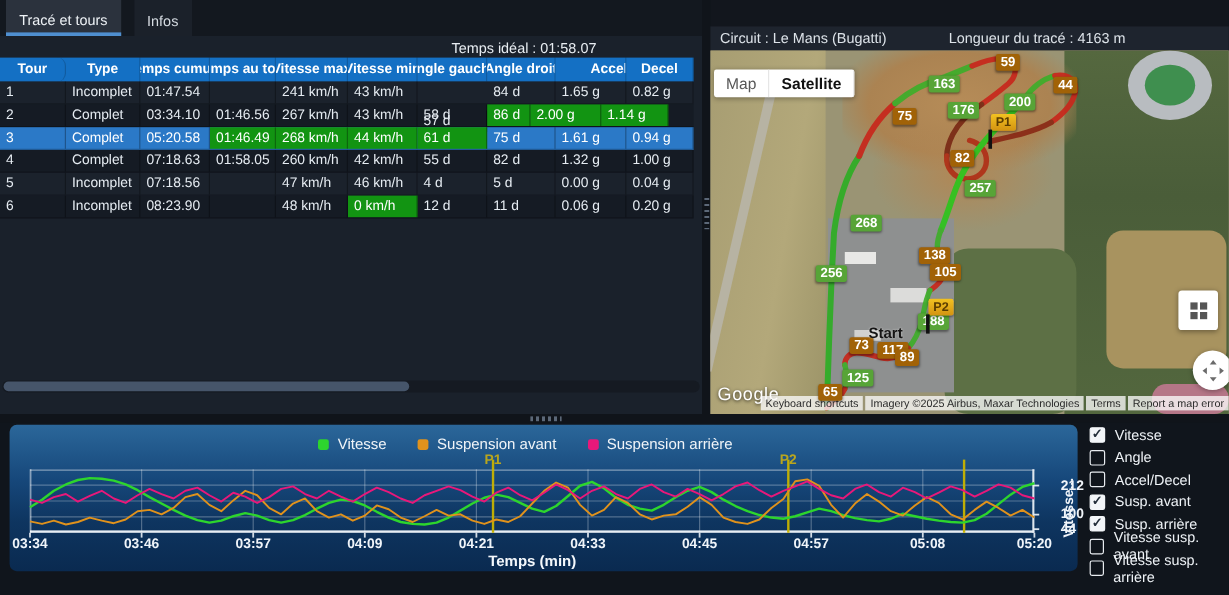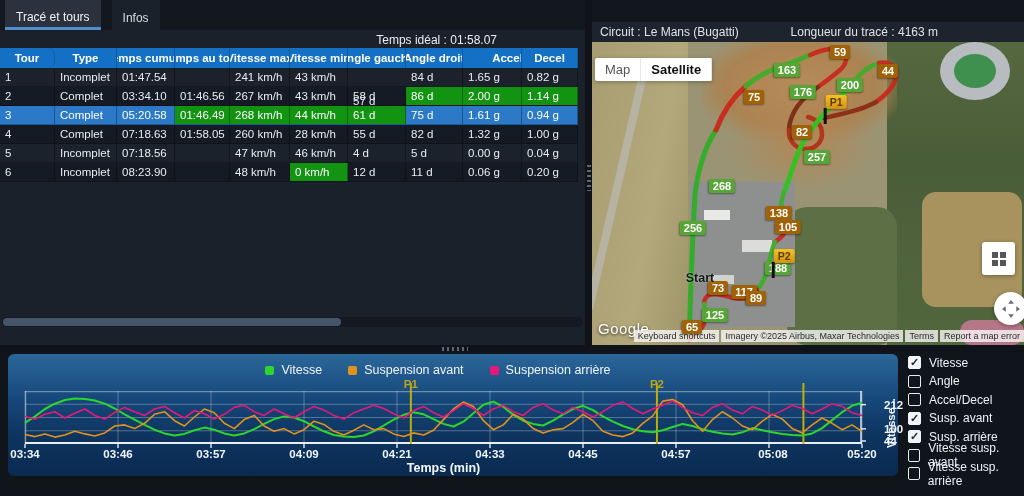--- a/index.html
+++ b/index.html
@@ -42,21 +42,21 @@
   .map-header .c1{margin-left:8px;}
   .map-header .c2{margin-left:auto;margin-right:86px;}
   .map-stage{position:absolute;left:0;top:42px;width:432px;height:303px;background:#9a9474;overflow:hidden;}
   .map-stage svg.track{position:absolute;left:0;top:0;}
   .chip{position:absolute;transform:translate(-50%,-50%);padding:0px 4px;border-radius:2px;font-size:11px;font-weight:bold;color:#fff;line-height:14px;white-space:nowrap;box-shadow:0 1px 2px rgba(0,0,0,.4);}
   .chip.red{background:#a16207;}
   .chip.green{background:#57a437;}
   .flag{position:absolute;transform:translate(-35%,-50%);padding:0 4px;border-radius:2px;font-size:10.5px;font-weight:bold;
     color:#5a3c00;line-height:14px;background:linear-gradient(#f2c221,#d39311);box-shadow:0 1px 2px rgba(0,0,0,.4);}
   .flag .pole{position:absolute;left:-2px;top:13px;width:2.5px;height:16px;background:#111;}
-  .start-label{position:absolute;transform:translate(-50%,-50%);font-size:12.5px;font-weight:bold;color:#151515;text-shadow:0 0 2px rgba(255,255,255,.55);}
+  .start-label{position:absolute;transform:translate(-50%,-50%);font-size:12.5px;font-weight:bold;color:#151515;text-shadow:0 0 2px rgba(255,255,255,.55);margin-left:38px;}
   .mtype{position:absolute;left:3px;top:16px;height:23px;display:flex;background:#fff;border-radius:2px;box-shadow:0 1px 4px rgba(0,0,0,.3);overflow:hidden;}
   .mtype .mbtn{padding:3px 10px;font-size:13px;color:#565656;display:flex;align-items:center;cursor:pointer;border-right:1px solid #e6e6e6;}
   .mtype .mbtn.on{color:#111;font-weight:bold;}
   .glogo{position:absolute;left:6px;bottom:8px;color:#fff;font-size:15px;letter-spacing:.5px;text-shadow:0 1px 3px rgba(0,0,0,.8);cursor:pointer;}
   .attrib{position:absolute;right:0;bottom:3px;display:flex;gap:2px;}
   .attrib span{background:rgba(250,250,250,.78);color:#2b2b2b;font-size:9px;padding:1px 4px;white-space:nowrap;}
   .sq-btn{position:absolute;left:390px;top:200px;width:33px;height:33px;background:#fff;border-radius:3px;box-shadow:0 1px 4px rgba(0,0,0,.35);display:flex;align-items:center;justify-content:center;cursor:pointer;}
   .pan-btn{position:absolute;left:402px;top:250px;width:33px;height:33px;background:#fff;border-radius:50%;box-shadow:0 1px 4px rgba(0,0,0,.35);display:flex;align-items:center;justify-content:center;cursor:pointer;}
 
   
@@ -137,21 +137,21 @@
         <div class="td" style="width: 56px;">0.82 g</div>
       </div>
       <div class="tr">
         <div class="td" style="width: 55px;">2</div>
         <div class="td" style="width: 62px;">Complet</div>
         <div class="td" style="width: 58px;">03:34.10</div>
         <div class="td" style="width: 55px;">01:46.56</div>
         <div class="td" style="width: 60px;">267 km/h</div>
         <div class="td" style="width: 58px;">43 km/h</div>
         <div class="td" style="width: 58px;">58 d</div>
-        <div class="td best" style="width: 57px;">86 d</div>
+        <div class="td best" style="width: 36px;">86 d</div>
         <div class="td best" style="width: 59px;">2.00 g</div>
         <div class="td best" style="width: 56px;">1.14 g</div>
       </div>
       <div class="tr sel">
         <div class="td" style="width: 55px;">3</div>
         <div class="td" style="width: 62px;">Complet</div>
         <div class="td" style="width: 58px;">05:20.58</div>
         <div class="td best" style="width: 55px;">01:46.49</div>
         <div class="td best" style="width: 60px;">268 km/h</div>
         <div class="td best" style="width: 58px;">44 km/h</div>
@@ -159,21 +159,21 @@
         <div class="td" style="width: 57px;">75 d</div>
         <div class="td" style="width: 59px;">1.61 g</div>
         <div class="td" style="width: 56px;">0.94 g</div>
       </div>
       <div class="tr">
         <div class="td" style="width: 55px;">4</div>
         <div class="td" style="width: 62px;">Complet</div>
         <div class="td" style="width: 58px;">07:18.63</div>
         <div class="td" style="width: 55px;">01:58.05</div>
         <div class="td" style="width: 60px;">260 km/h</div>
-        <div class="td" style="width: 58px;">28 km/h</div>
+        <div class="td" style="width: 58px;">42 km/h</div>
         <div class="td" style="width: 58px;">55 d</div>
         <div class="td" style="width: 57px;">82 d</div>
         <div class="td" style="width: 59px;">1.32 g</div>
         <div class="td" style="width: 56px;">1.00 g</div>
       </div>
       <div class="tr">
         <div class="td" style="width: 55px;">5</div>
         <div class="td" style="width: 62px;">Incomplet</div>
         <div class="td" style="width: 58px;">07:18.56</div>
         <div class="td" style="width: 55px;"></div>

